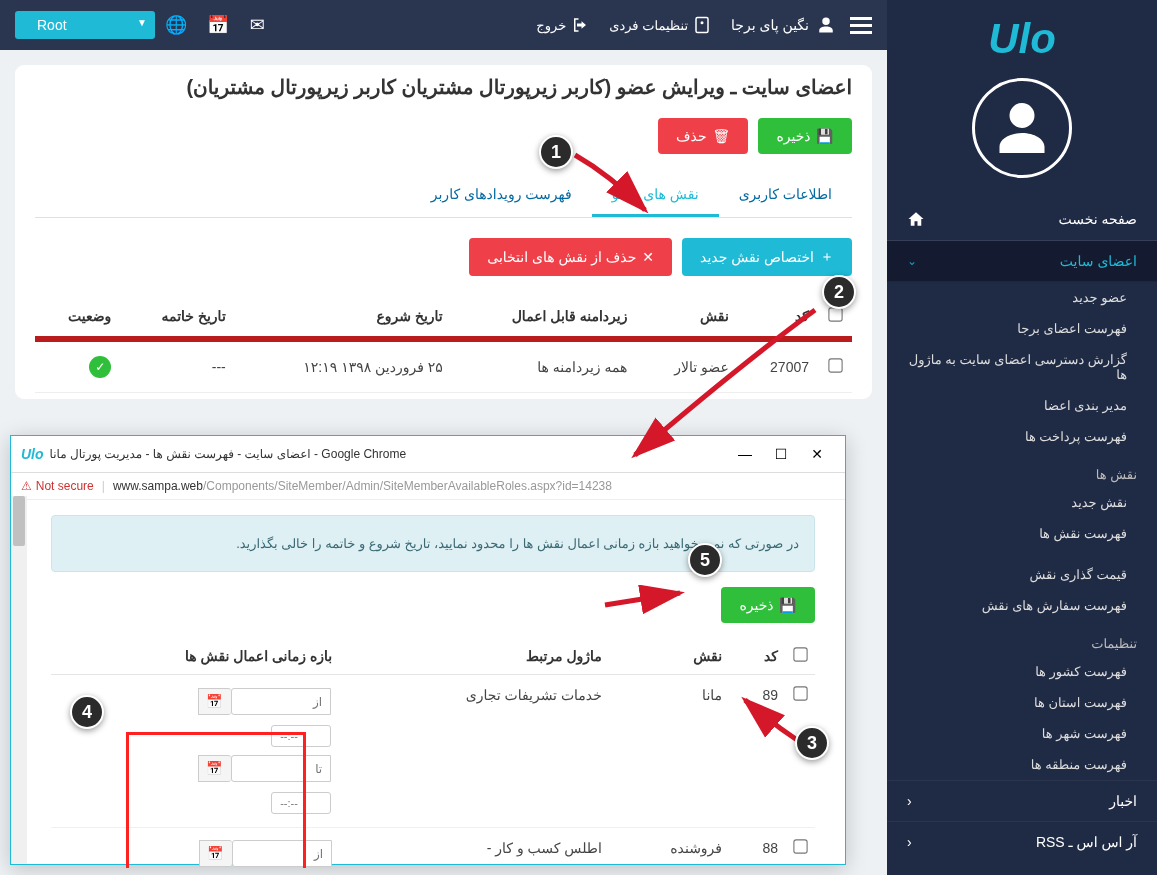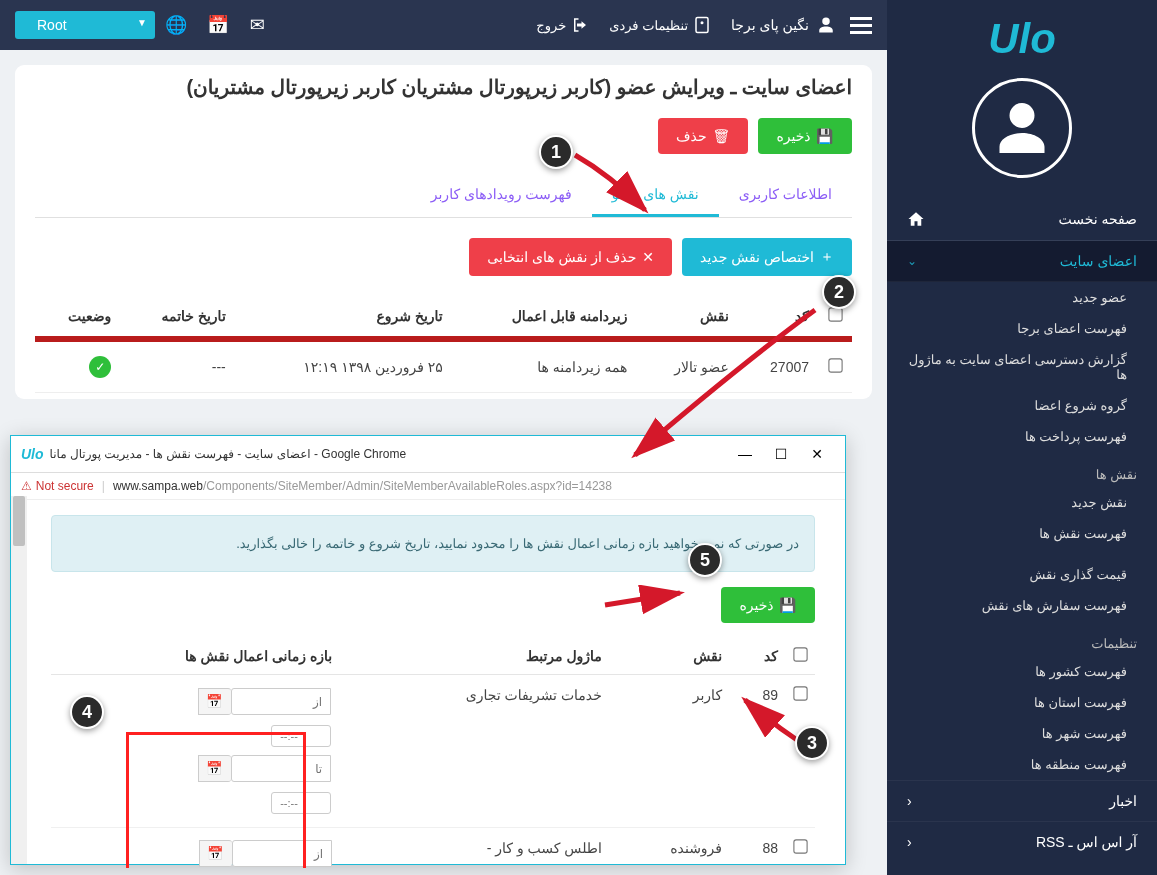--- a/index.html
+++ b/index.html
@@ -38,21 +38,21 @@
 .main { position: absolute; left: 0; top: 50px; width: 887px; height: 825px; background: #eef1f4; padding: 15px; overflow: hidden; }
 .page-card { background: #fff; padding: 6px 20px; border-radius: 9px; }
 .page-title { font-size: 20px; color: #333; line-height: 1.6; margin-bottom: 15px; }
 .btn { display: inline-flex; align-items: center; gap: 6px; padding: 10px 18px; border: none; border-radius: 4px; color: #fff; cursor: pointer; font-family: inherit; font-size: 14px; }
 .btn-green { background: #2fbf3a; }
 .btn-red { background: #ef3f49; }
 .btn-cyan { background: #1fbad6; }
 .btn .icn { font-size: 14px; }
 
 .tabs { margin-top: 20px; border-bottom: 1px solid #e0e0e0; display: flex; gap: 0; }
-.tab { padding: 12px 20px; cursor: pointer; color: #8b5cf6; }
+.tab { padding: 12px 20px; cursor: pointer; color: #0369a1; }
 .tab.active { color: #1fbad6; border-bottom: 3px solid #1fbad6; }
 
 .role-actions { margin-top: 20px; display: flex; gap: 10px; }
 
 .table { width: 100%; margin-top: 20px; border-collapse: collapse; }
 .table th { text-align: right; padding: 12px 10px; color: #333; font-weight: bold; border-bottom: 6px solid #b91c1c; }
 .table td { padding: 14px 10px; border-bottom: 1px solid #eee; color: #444; }
 .status-ok { width: 22px; height: 22px; background: #2fbf3a; border-radius: 50%; display: inline-flex; align-items: center; justify-content: center; color: #fff; font-size: 12px; }
 .chk { transform: scale(1.1); }
 
@@ -106,21 +106,21 @@
       </svg>
   </div>
 
   <div class="nav-item active">
     <span>اعضای سایت</span>
     <span class="chev">⌄</span>
   </div>
   <div class="nav-sub">عضو جدید</div>
   <div class="nav-sub">فهرست اعضای برجا</div>
   <div class="nav-sub">گزارش دسترسی اعضای سایت به ماژول ها</div>
-  <div class="nav-sub">گروه شروع اعضا</div>
+  <div class="nav-sub">مدیر بندی اعضا</div>
   <div class="nav-sub">فهرست پرداخت ها</div>
 
   <div class="nav-section">نقش ها</div>
   <div class="nav-sub">نقش جدید</div>
   <div class="nav-sub">فهرست نقش ها</div>
 
   <div style="height:10px"></div>
   <div class="nav-sub">قیمت گذاری نقش</div>
   <div class="nav-sub">فهرست سفارش های نقش</div>
 
@@ -275,21 +275,21 @@
           <th>کد</th>
           <th>نقش</th>
           <th>ماژول مرتبط</th>
           <th>بازه زمانی اعمال نقش ها</th>
         </tr>
       </thead>
       <tbody>
         <tr>
           <td><input type="checkbox" class="chk" style=""></td>
           <td>89</td>
-          <td>کاربر</td>
+          <td>مانا</td>
           <td>خدمات تشریفات تجاری</td>
           <td>
             <div class="date-inputs">
               <div class="date-group">
                 <input class="date-input" placeholder="از" style="">
                 <button class="date-btn">📅</button>
               </div>
               <input class="time-input" placeholder="--:--" style="">
               <div class="date-group" style="margin-top:8px">
                 <input class="date-input" placeholder="تا" style="">

